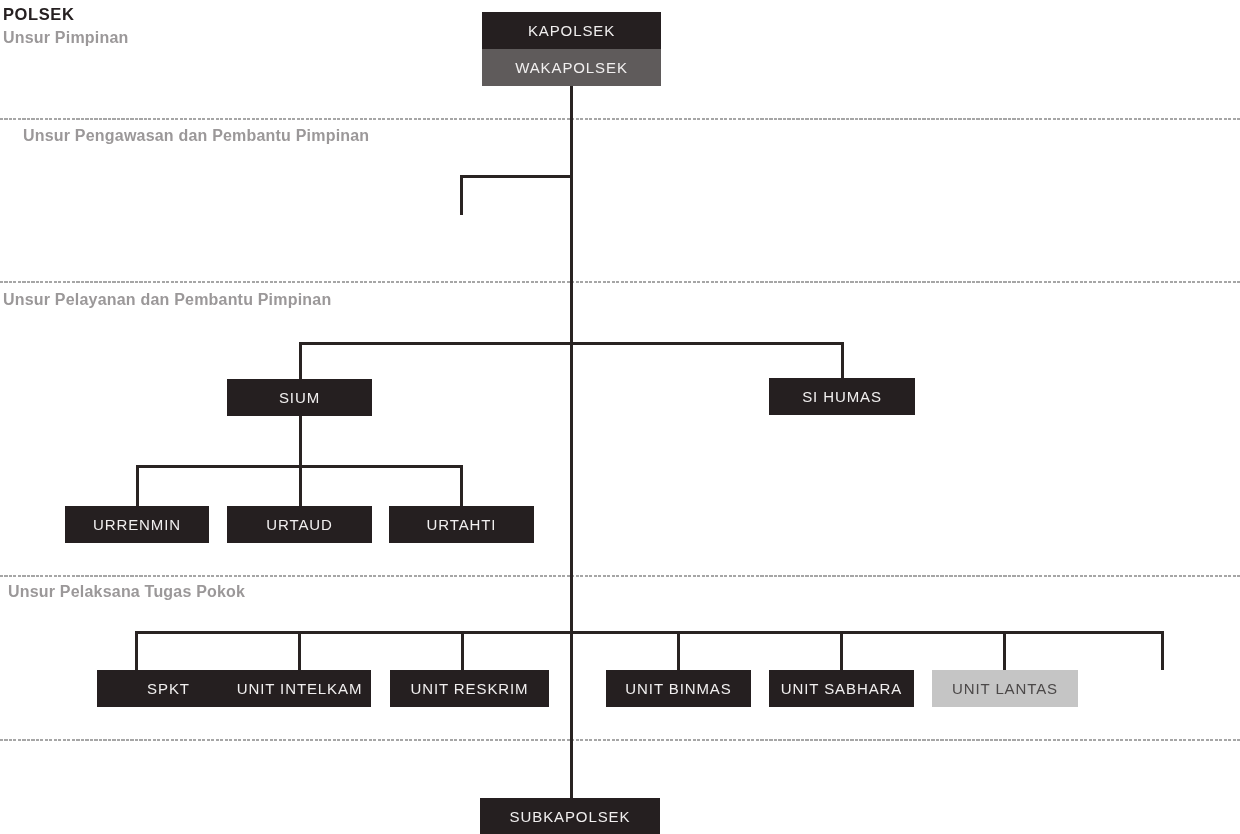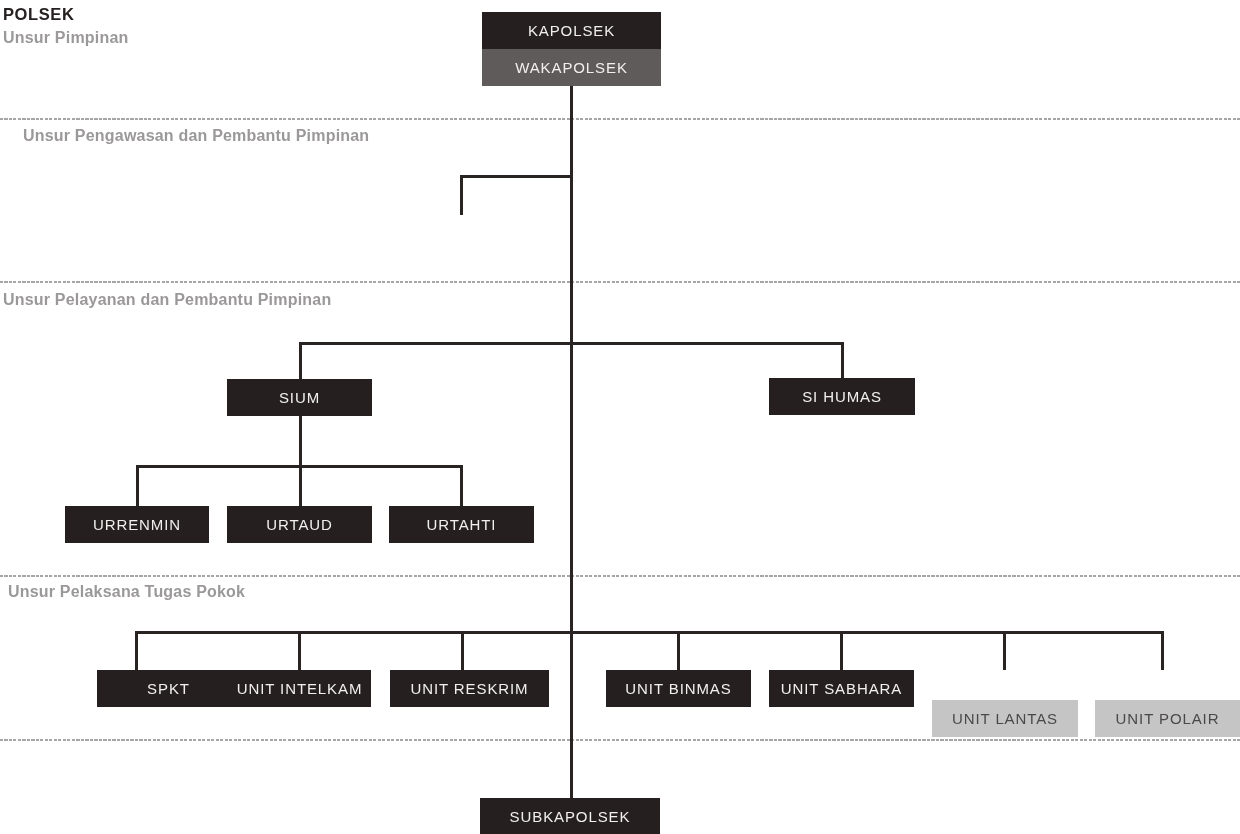--- a/index.html
+++ b/index.html
@@ -57,21 +57,21 @@
     display:flex;
     align-items:center;
     justify-content:center;
     font-size:15px;
     letter-spacing:0.9px;
     white-space:nowrap;
     box-sizing:border-box;
   }
   .node.dark{background:var(--c-dark);color:var(--c-text-light);}
   .node.medium{background:var(--c-medium);color:var(--c-text-light);}
-  .node.light{background:var(--c-light);color:var(--c-text-dark);margin-top:30px;}
+  .node.light{background:var(--c-light);color:var(--c-text-dark);}
 </style>
 </head>
 <body>
 
 <div id="canvas">
 
   <div class="page-title" style="left:3px;top:4px;">POLSEK</div>
   <div class="section-label" style="left:3px;top:28px;">Unsur Pimpinan</div>
   <div class="section-label" style="left:3px;top:126px;margin-left:20px;">Unsur Pengawasan dan Pembantu Pimpinan</div>
   <div class="section-label" style="left:3px;top:290px;">Unsur Pelayanan dan Pembantu Pimpinan</div>
@@ -116,17 +116,16 @@
   <div class="node dark" style="left:65px;top:506px;width:144px;">URRENMIN</div>
   <div class="node dark" style="left:227px;top:506px;width:145px;">URTAUD</div>
   <div class="node dark" style="left:389px;top:506px;width:145px;">URTAHTI</div>
 
   <div class="node dark" style="left:65px;top:670px;width:143px;margin-left:32px;">SPKT</div>
   <div class="node dark" style="left:228px;top:670px;width:143px;">UNIT INTELKAM</div>
   <div class="node dark" style="left:390px;top:670px;width:159px;">UNIT RESKRIM</div>
   <div class="node dark" style="left:606px;top:670px;width:145px;">UNIT BINMAS</div>
   <div class="node dark" style="left:769px;top:670px;width:145px;">UNIT SABHARA</div>
   <div class="node light" style="left:932px;top:670px;width:146px;">UNIT LANTAS</div>
-  <div class="node light" style="left:1095px;top:670px;width:145px;">UNIT POLAIR</div>
 
   <div class="node dark" style="left:480px;top:798px;width:180px;">SUBKAPOLSEK</div>
 
 </div>
 
 </body></html>

